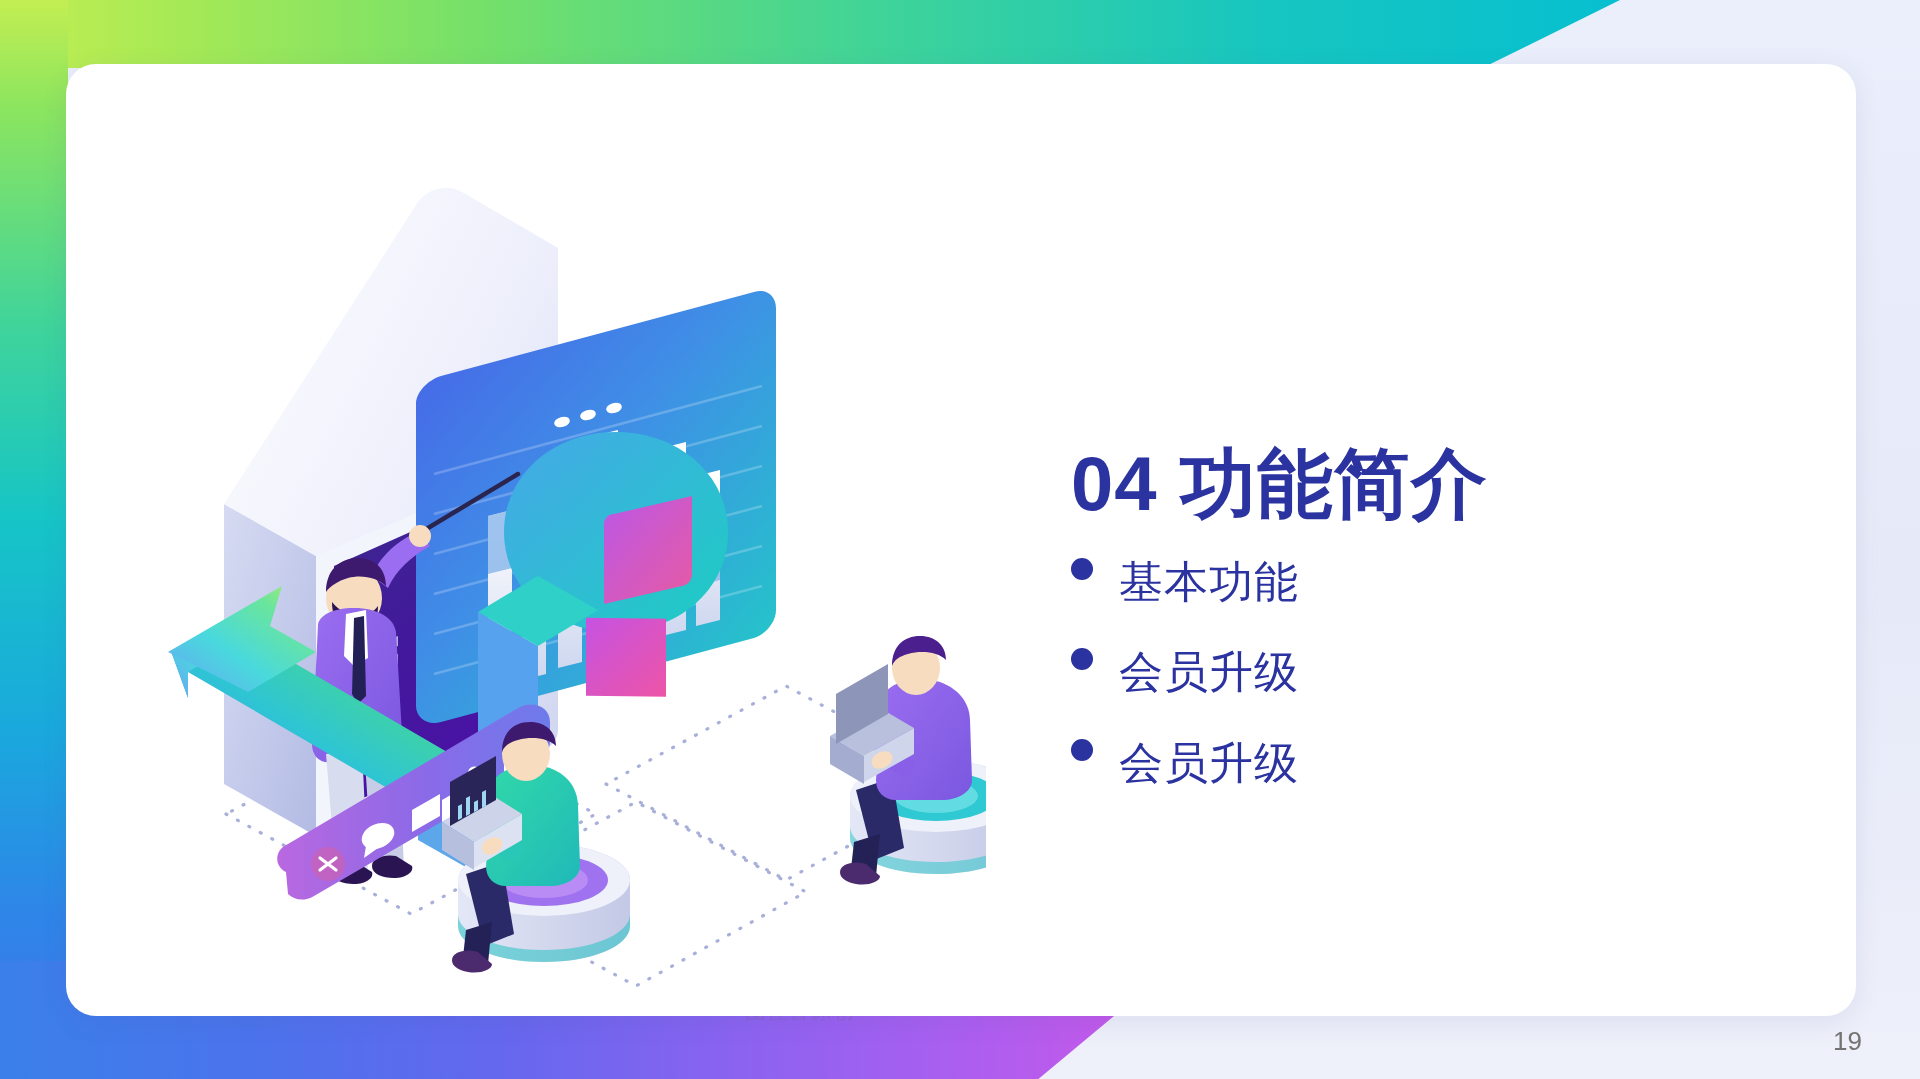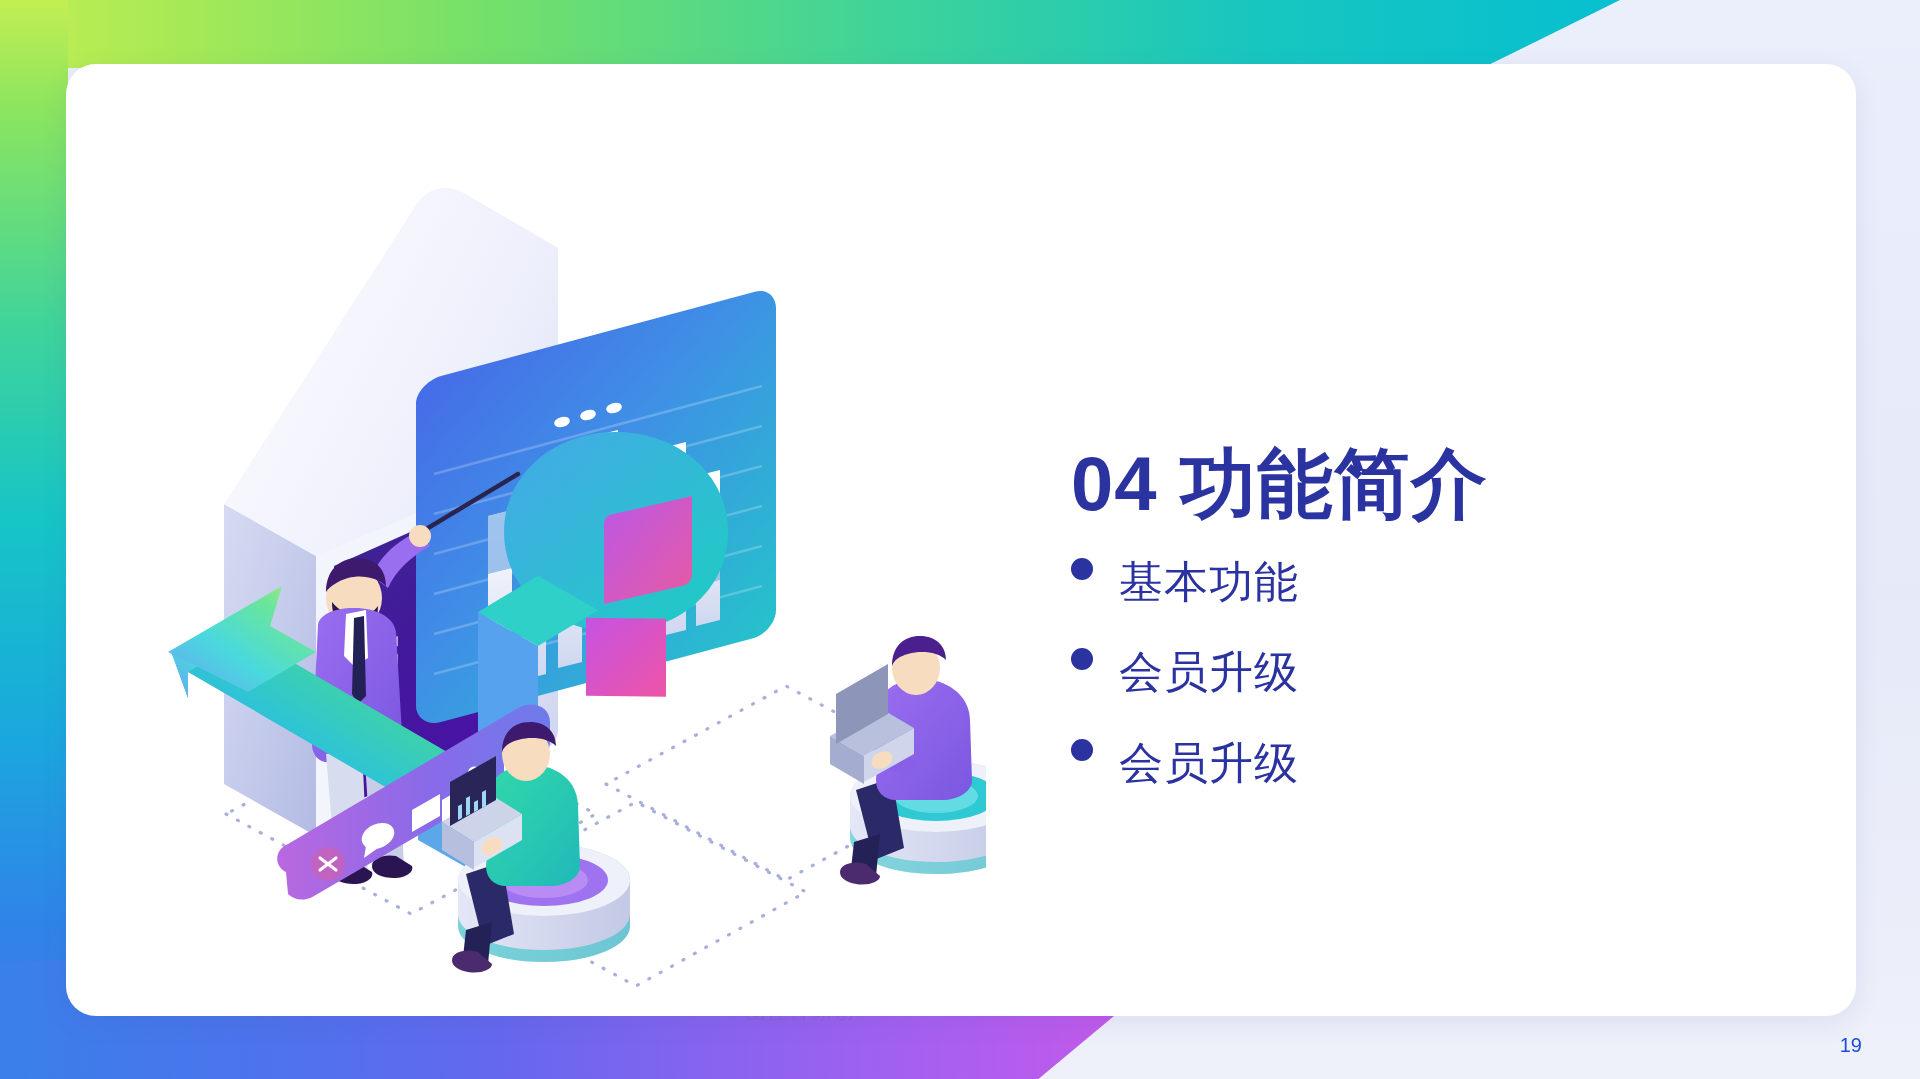--- a/index.html
+++ b/index.html
@@ -106,22 +106,22 @@
     font-size: 44px;
     color: #2b33a1;
     line-height: 1.1;
     letter-spacing: 1px;
   }
 
   
   .pagenum {
     position: absolute;
     right: 58px; bottom: 22px;
-    font-size: 20px;
-    color: #1d4ed8;
+    font-size: 26px;
+    color: #737373;
   }
 
   
   .illo {
     position: absolute;
     left: 100px; top: 110px;
     width: 820px; height: 830px;
   }
   .illo svg { display: block; width: 100%; height: 100%; }
 </style>

